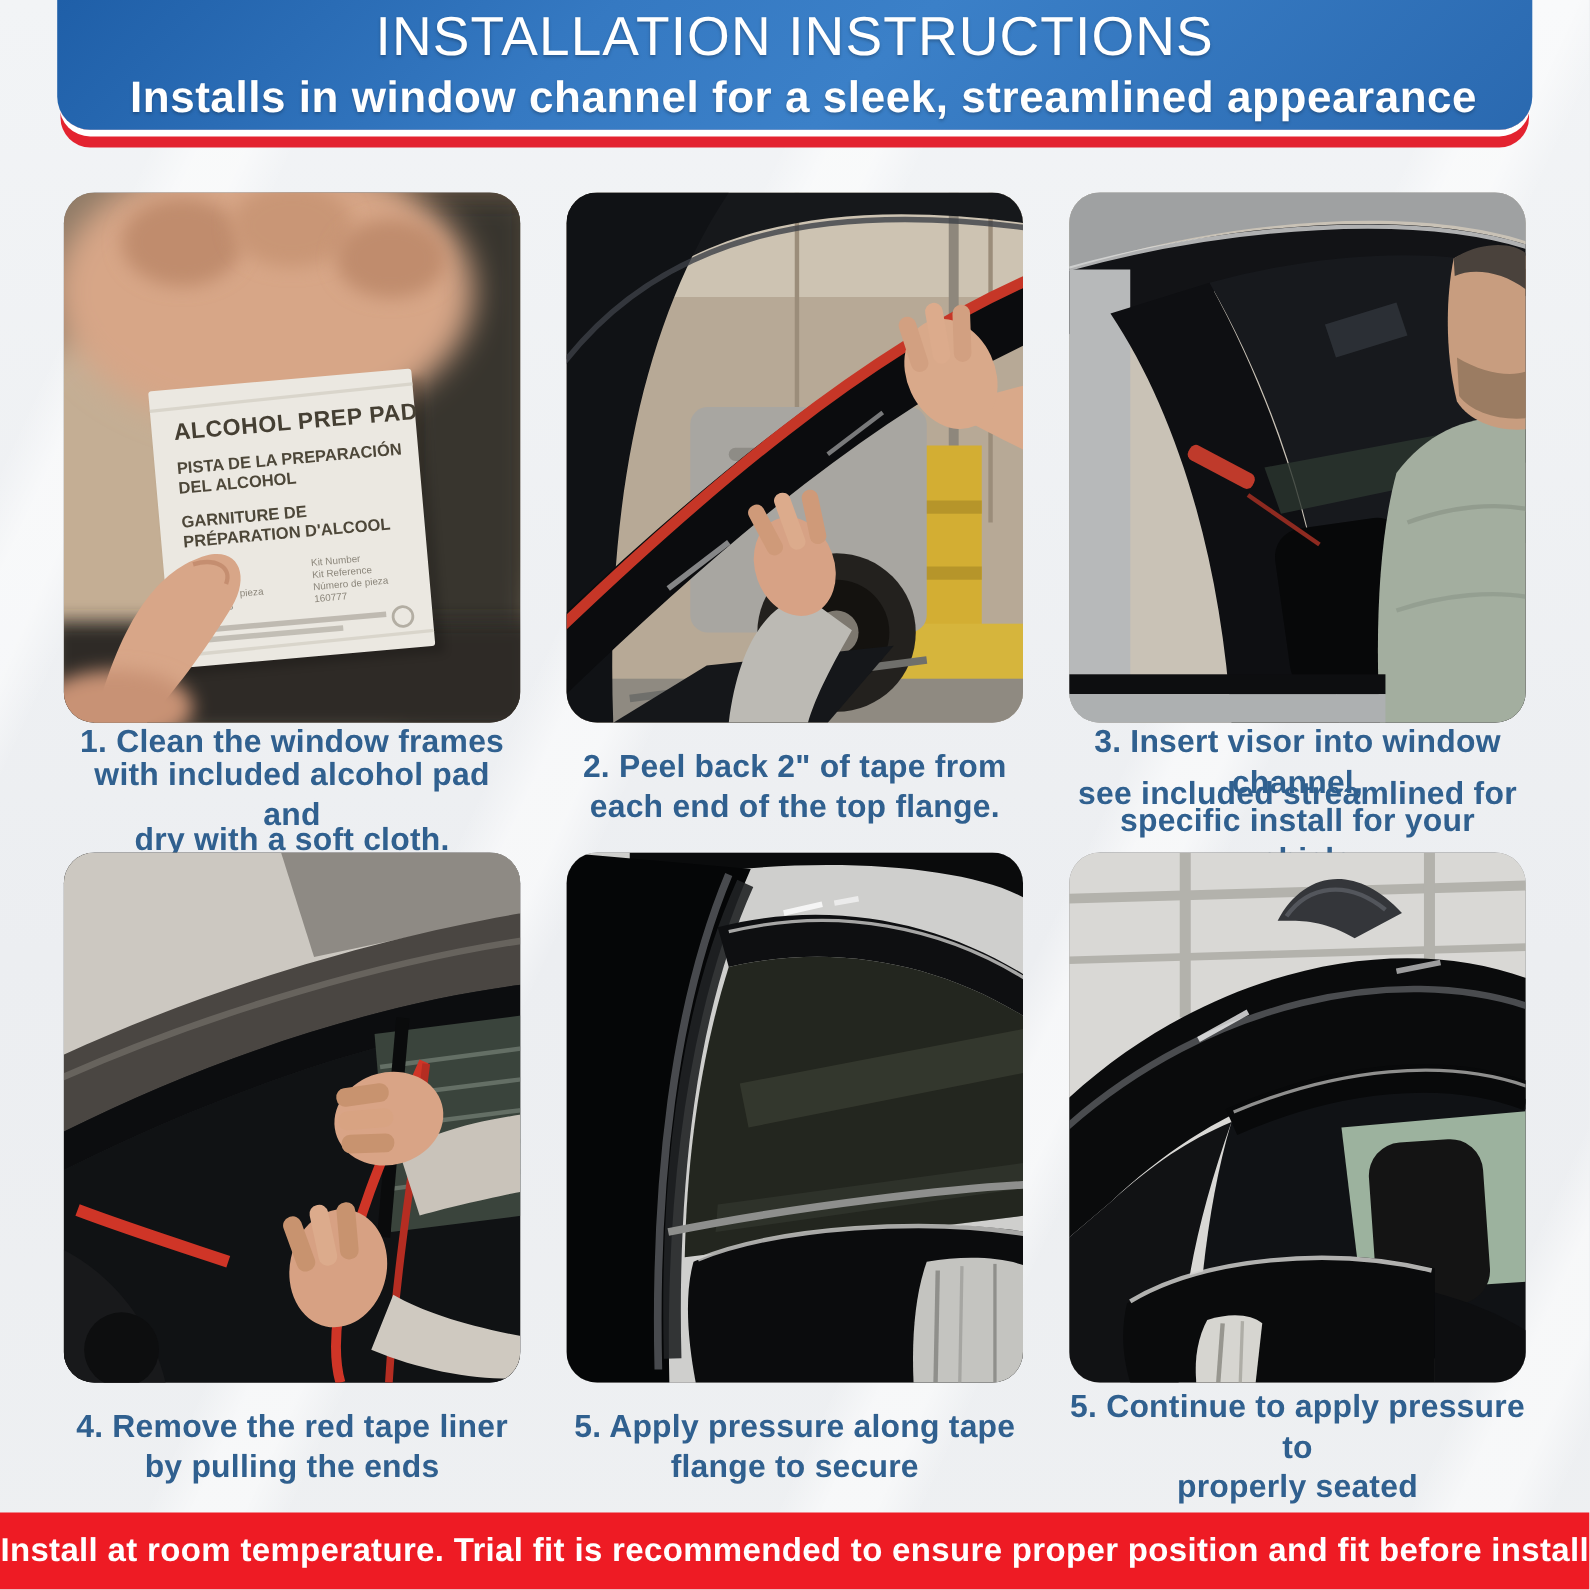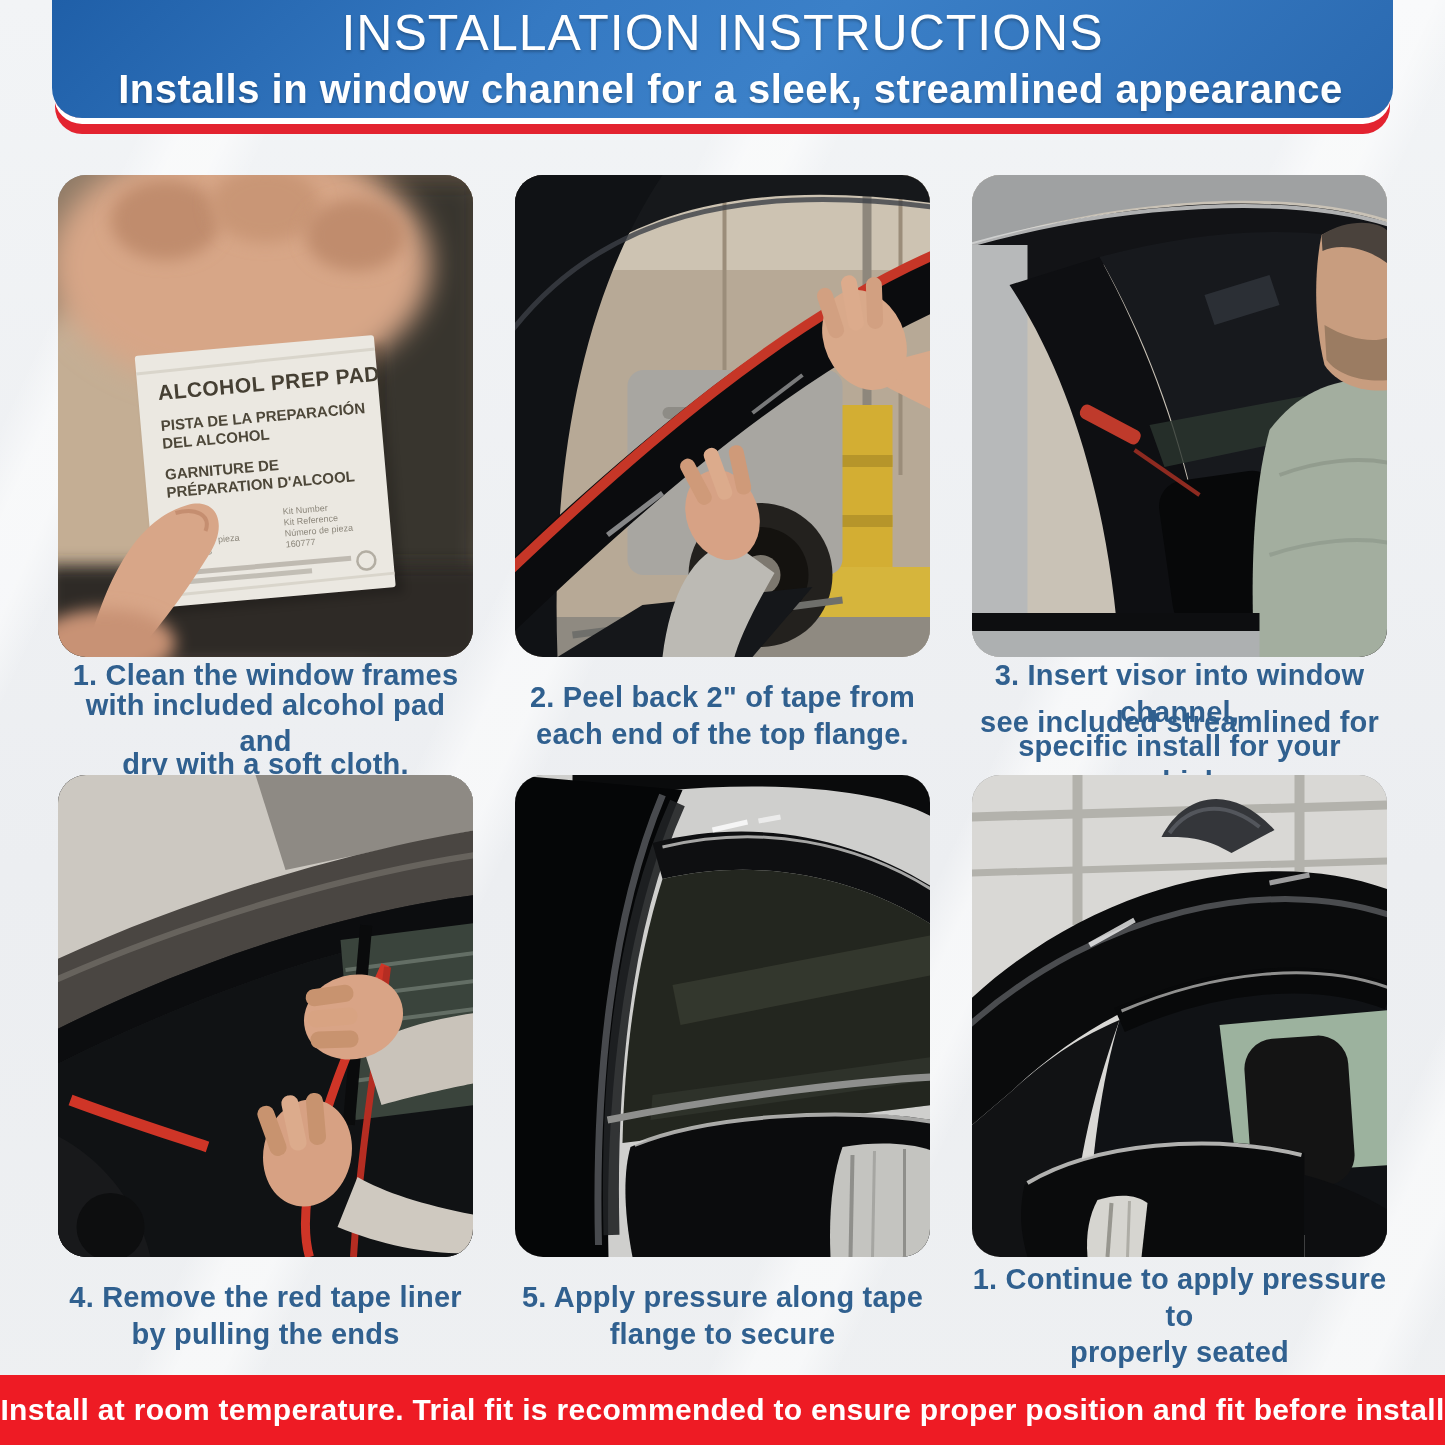--- a/index.html
+++ b/index.html
@@ -348,21 +348,21 @@
           <path d="M55,410 C120,368 240,355 335,378 L335,482 L58,482 C50,455 50,432 55,410 Z" fill="#0a0b0c"></path>
           <path d="M58,408 C125,368 240,358 332,380" fill="none" stroke="#cfcfcc" stroke-width="4" opacity="0.85"></path>
           <path d="M128,425 C150,418 168,420 178,428 L172,482 L118,482 C116,458 120,440 128,425 Z" fill="#d6d5d0"></path>
           <path d="M142,428 L138,482" stroke="#97968f" stroke-width="4"></path>
           <path d="M160,426 L158,482" stroke="#aeada6" stroke-width="3"></path>
         </g>
         <path d="M335,400 C365,408 395,420 420,436 L420,482 L335,482 Z" fill="#0d0e10"></path>
       </svg>
     </div>
     <figcaption>
-      <span>1. Continue to apply pressure to</span>
+      <span>5. Continue to apply pressure to</span>
       <span>properly seated</span>
     </figcaption>
   </figure>
 
 </div>
 
 <div class="footer">
   <span>Install at room temperature. Trial fit is recommended to ensure proper position and fit before install</span>
 </div>
 

